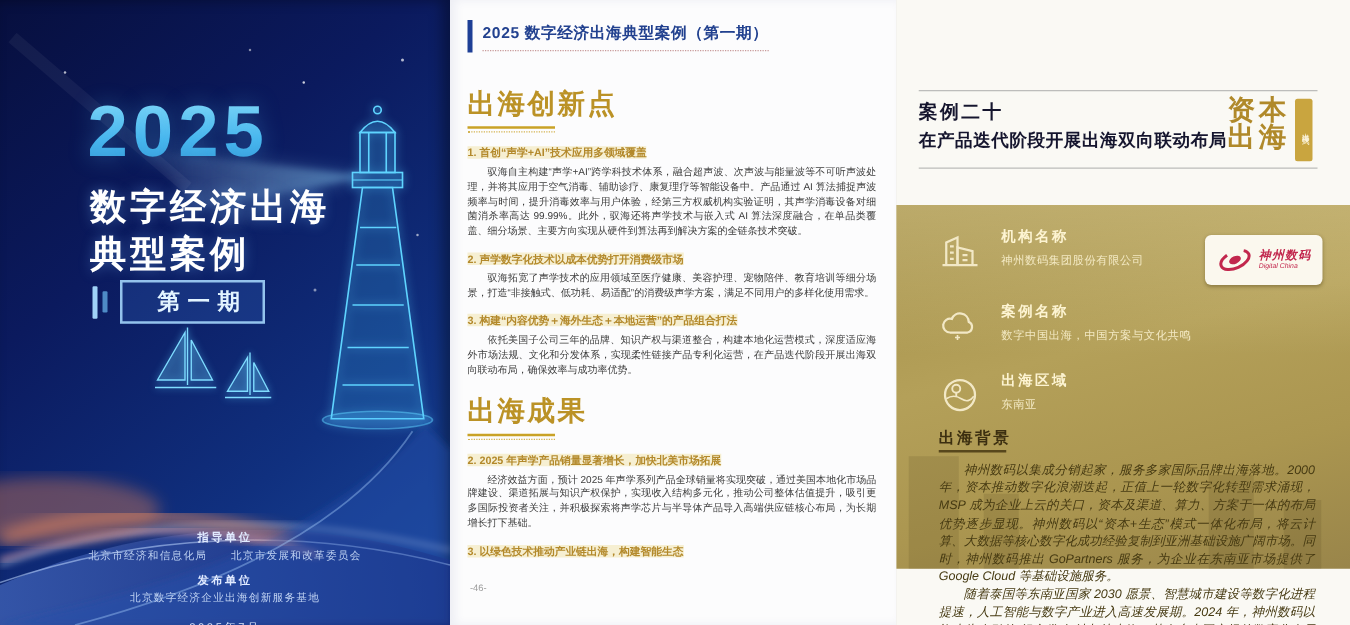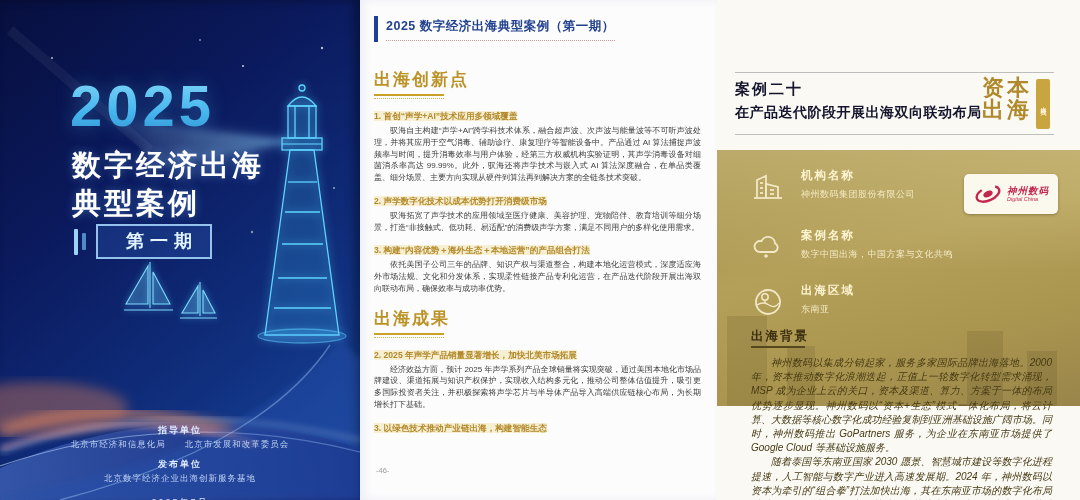--- a/index.html
+++ b/index.html
@@ -39,21 +39,21 @@
 
   
   .midpage{left:360px;width:357px;background:#fcfcfd;
     box-shadow:inset 4px 0 8px rgba(60,80,140,.08);}
   .mid-inner{position:absolute;left:14px;right:16px;top:18px;}
   .mid-header{display:flex;align-items:flex-start;}
   .mid-header-bar{width:4px;height:26px;background:#1e3f96;margin-right:8px;margin-top:-2px;}
   .mid-header-text{font-size:12.5px;font-weight:bold;color:#22418f;letter-spacing:.5px;
     border-bottom:1px dotted #c89a9a;padding-bottom:5px;}
   .mid-sec{margin-top:0;}
-  .mid-sec-title{font-size:17px;font-weight:bold;color:#bb9226;letter-spacing:2px;}
+  .mid-sec-title{font-size:22px;font-weight:bold;color:#bb9226;letter-spacing:2px;}
   .mid-sec-u1{width:70px;height:2px;background:#c9a227;margin-top:3px;}
   .mid-sec-u2{width:70px;height:0;border-top:1px dotted #d3b351;margin-top:2px;}
   .mid-item{margin-top:6px;}
   .mid-item-heading{font-size:8.6px;font-weight:bold;color:#b3892b;
     background:rgba(236,214,130,.35);display:inline;line-height:1.5;}
   .mid-item-body{font-size:8px;color:#3c3c3c;line-height:1.47;text-align:justify;
     text-indent:2em;margin-top:2px;}
   .sec1{margin-top:26px;}
   .sec2{margin-top:12px;}
   .mid-pagenum{position:absolute;left:16px;top:466px;font-size:7.5px;color:#9a9a9a;}
@@ -63,21 +63,21 @@
   .rp-line{position:absolute;left:18px;right:26px;height:1px;background:#9c9c9c;opacity:.65;}
   .rp-line.l1{top:72px;}
   .rp-line.l2{top:134px;}
   .rp-case-label{position:absolute;left:18px;top:80px;font-size:15px;font-weight:bold;color:#15152e;letter-spacing:2px;}
   .rp-case-title{position:absolute;left:18px;top:104px;font-size:14px;font-weight:bold;color:#15152e;letter-spacing:.5px;}
   .rp-badge{position:absolute;right:48px;top:77px;text-align:center;line-height:1.02;}
   .rp-badge div{font-size:22px;font-weight:bold;color:#b0892a;letter-spacing:3px;}
   .rp-badge-tab{position:absolute;right:30px;top:79px;width:14px;height:50px;
     background:#c9a53f;border-radius:2px;display:flex;align-items:center;justify-content:center;}
   .rp-badge-tab span{writing-mode:vertical-rl;font-size:6px;color:#fdf7e2;letter-spacing:1px;}
-  .rp-gold{position:absolute;left:0;right:0;top:150px;height:256px;
+  .rp-gold{position:absolute;left:0;right:0;top:164px;height:291px;
     background:linear-gradient(165deg,#a5914a 0%,#b4a059 40%,#ab9650 70%,#99854a 100%);}
   .rp-gold .haze{position:absolute;left:0;right:0;top:0;height:120px;
     background:linear-gradient(180deg,rgba(255,244,200,.25),rgba(255,244,200,0));}
   .rp-sky{position:absolute;bottom:0;opacity:.14;background:#4a3c18;}
   .info-row{position:absolute;left:34px;}
   .info-icon{position:absolute;left:0;top:2px;width:34px;height:34px;}
   .info-text{margin-left:50px;}
   .info-label{font-size:11.5px;font-weight:bold;color:#fdf4d2;letter-spacing:2px;}
   .info-value{font-size:9px;color:#f3e9c3;margin-top:5px;letter-spacing:.5px;}
   .row1{top:18px;}

